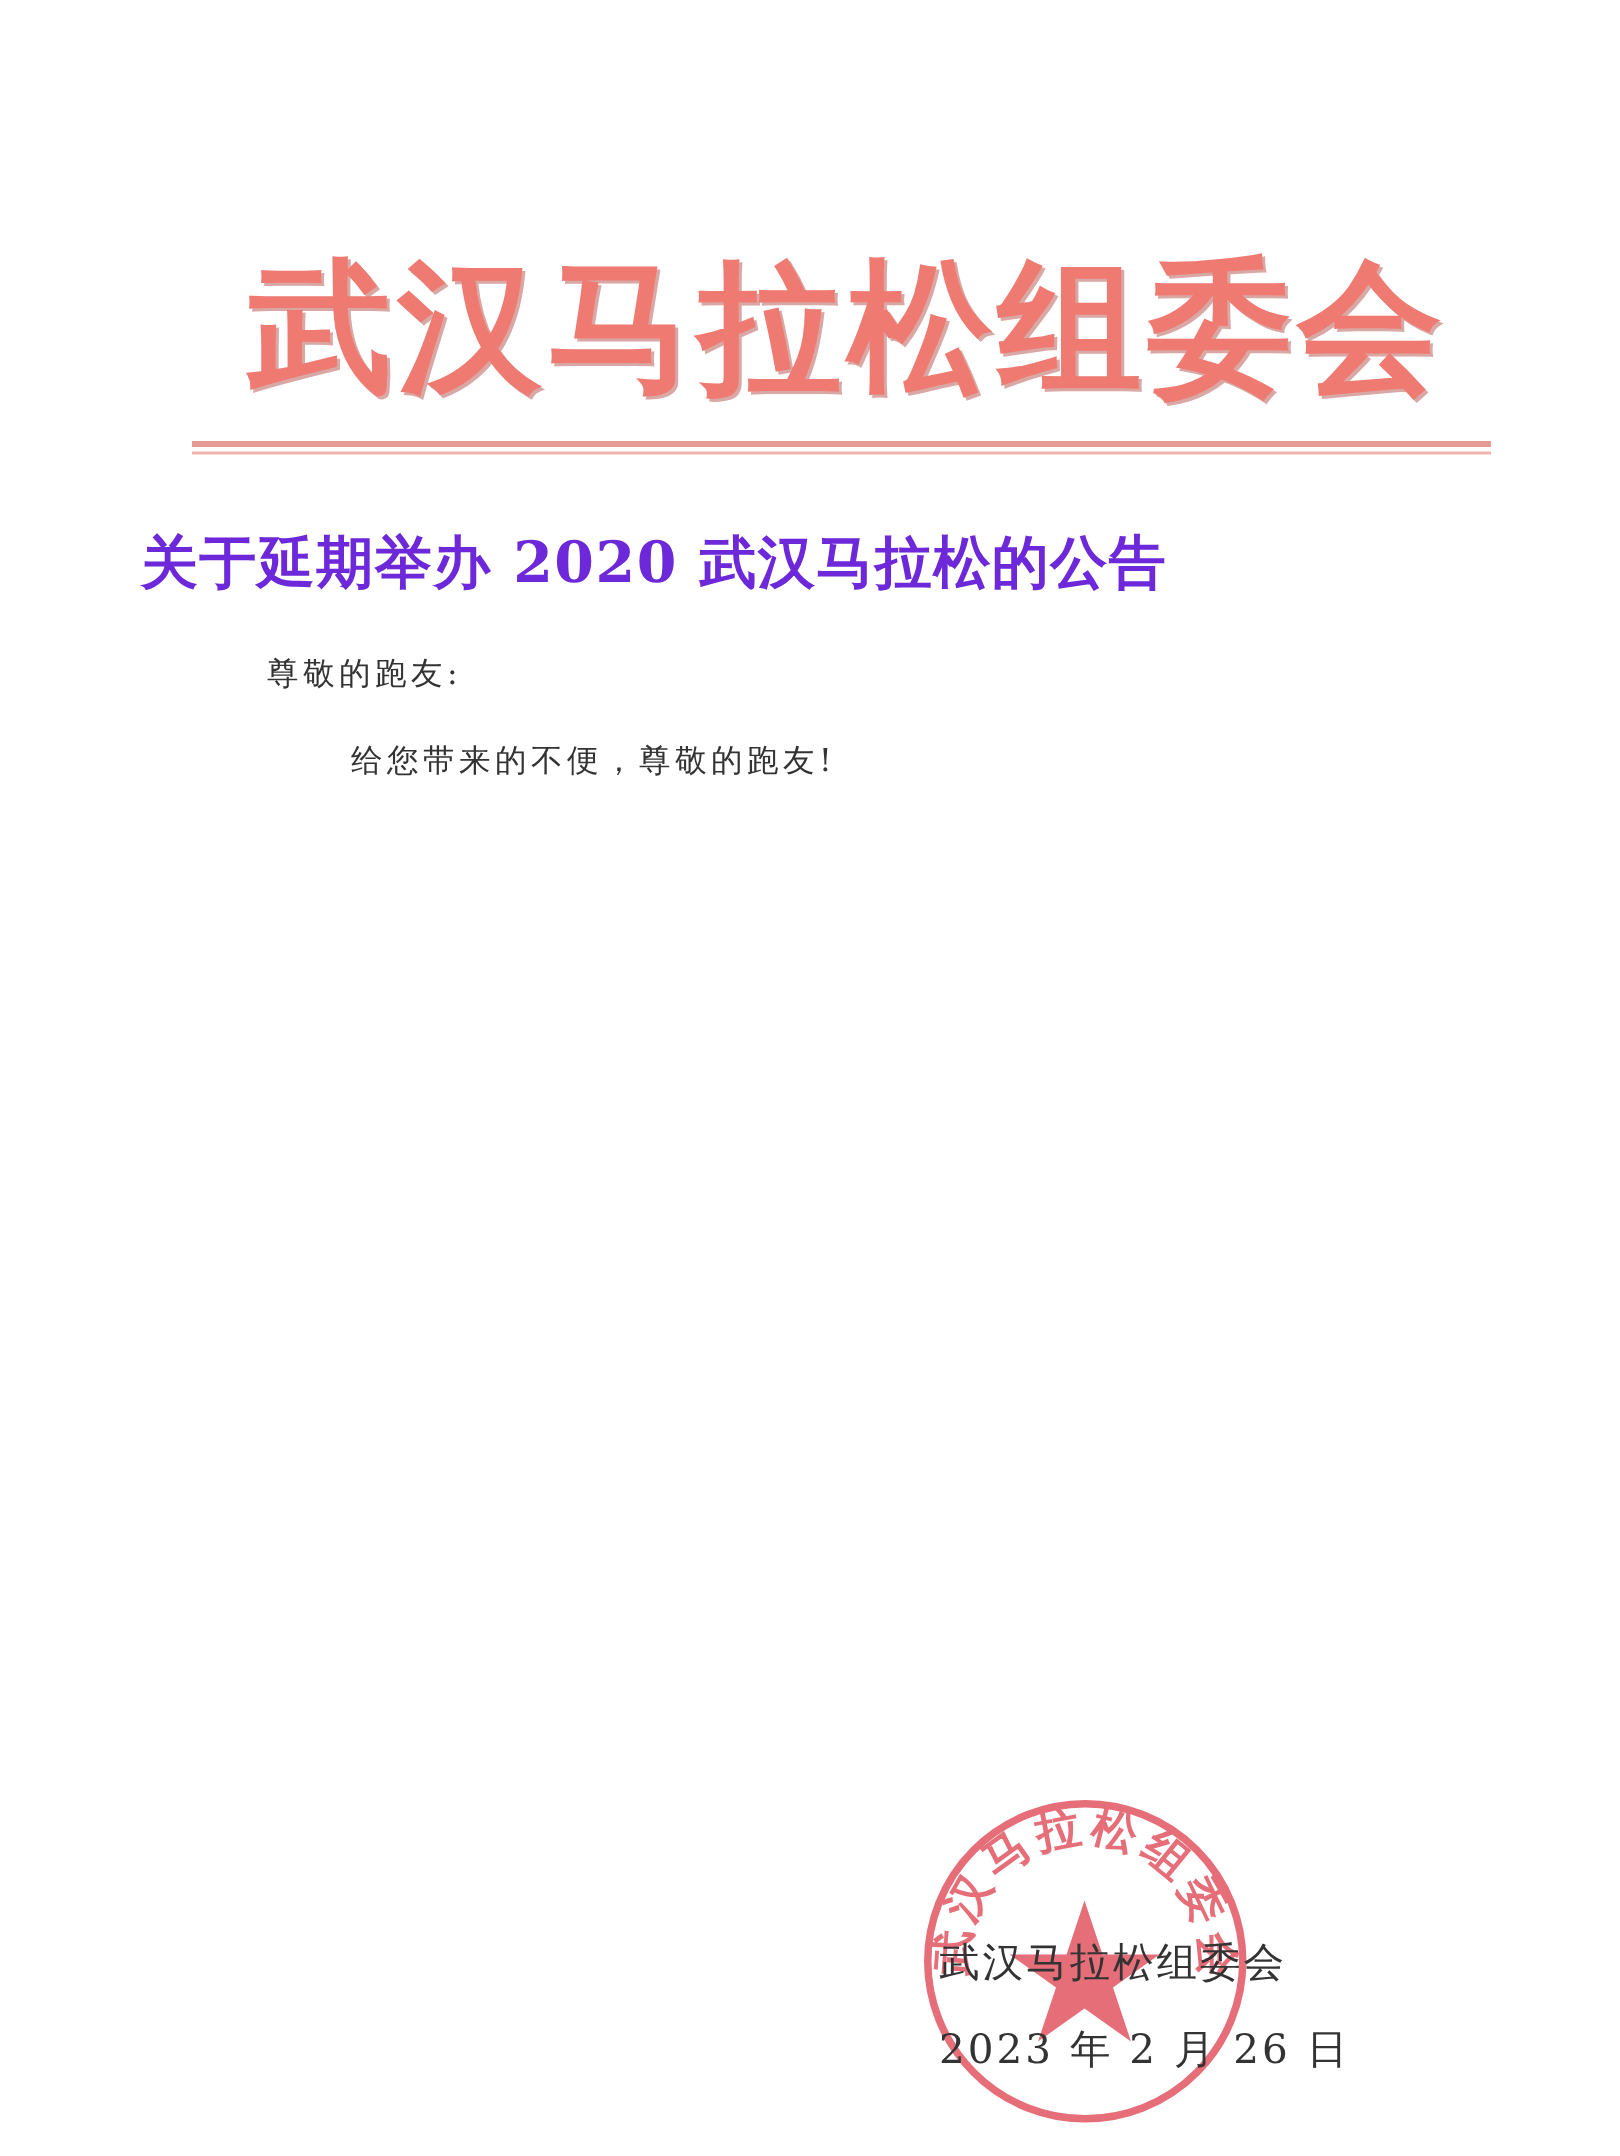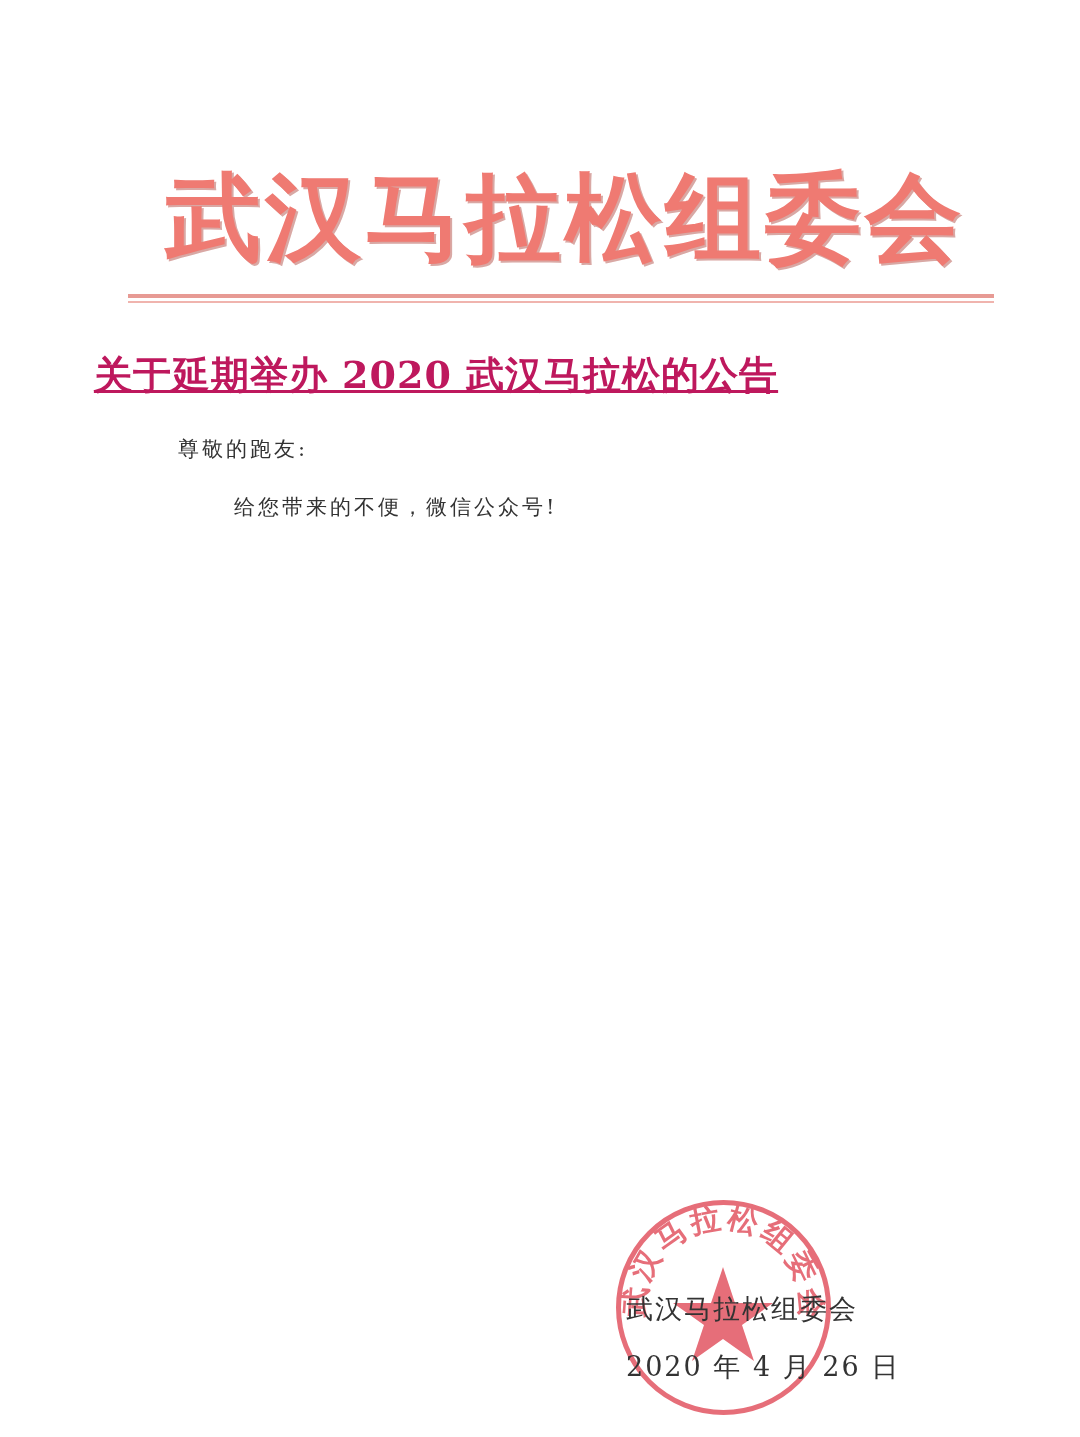--- a/index.html
+++ b/index.html
@@ -29,23 +29,22 @@
     .rule-thin {
       position: absolute; left: 128px; top: 301px; width: 866px; height: 2px;
       background: #f0b4ae;
     }
     .title {
       position: absolute; left: 0; top: 350px; width: 872px;
       text-align: center;
       font-family: "DejaVu Serif", "Liberation Serif", serif;
       font-weight: bold;
       font-size: 38px;
-      color: #be185d;
+      color: #6d28d9;
       letter-spacing: 1px;
-      text-decoration: underline;
     }
     .body-text {
       position: absolute; left: 178px; top: 420px; width: 740px;
       font-size: 21px;
       line-height: 58px;
       letter-spacing: 3px;
       color: #333;
     }
     .body-text p { margin: 0; }
     .indent { text-indent: 56px; }
@@ -68,31 +67,31 @@
 <body>
 
 <div class="letterhead">武汉马拉松组委会</div>
 <div class="rule-thick"></div>
 <div class="rule-thin"></div>
 
 <div class="title">关于延期举办 2020 武汉马拉松的公告</div>
 
 <div class="body-text">
   <p class="greeting">尊敬的跑友:</p>
-  <p class="indent">给您带来的不便，微信公众号!</p>
+  <p class="indent">给您带来的不便，尊敬的跑友!</p>
 </div>
 
 <div class="stamp">
   <svg width="205" height="205" viewBox="0 0 205 205">
     <defs>
       <path id="ringpath" d="M 30 130 A 78 78 0 1 1 175 130"></path>
     </defs>
     <text font-size="30" fill="#e25562" font-family="DejaVu Sans, sans-serif" font-weight="bold" letter-spacing="4">
       <textPath href="#ringpath" startOffset="6%">武汉马拉松组委会</textPath>
     </text>
     <polygon points="102,62 114,98 152,98 121,120 133,156 102,134 71,156 83,120 52,98 90,98" fill="#e25562"></polygon>
   </svg>
 </div>
 
 <div class="signature">
   <div>武汉马拉松组委会</div>
-  <div>2020 年 4 月 26 日</div>
+  <div>2023 年 2 月 26 日</div>
 </div>
 
 </body></html>

